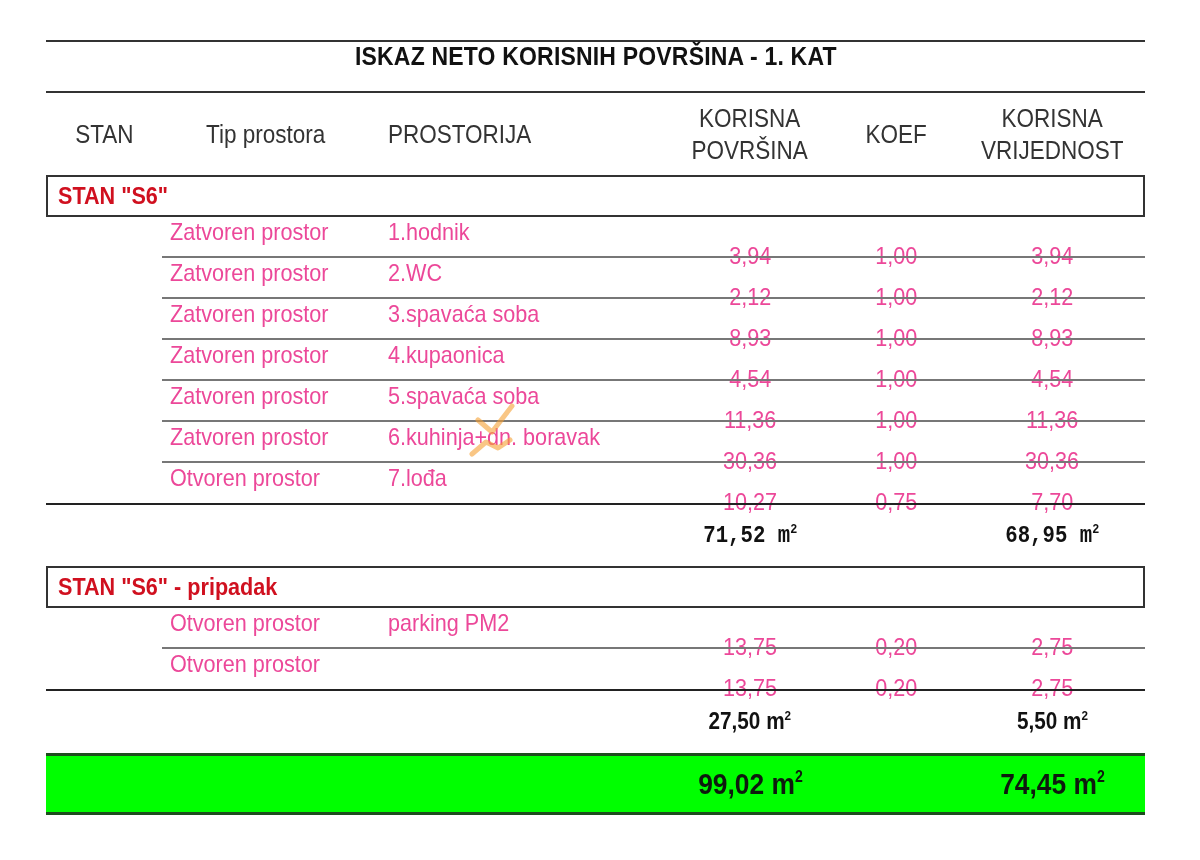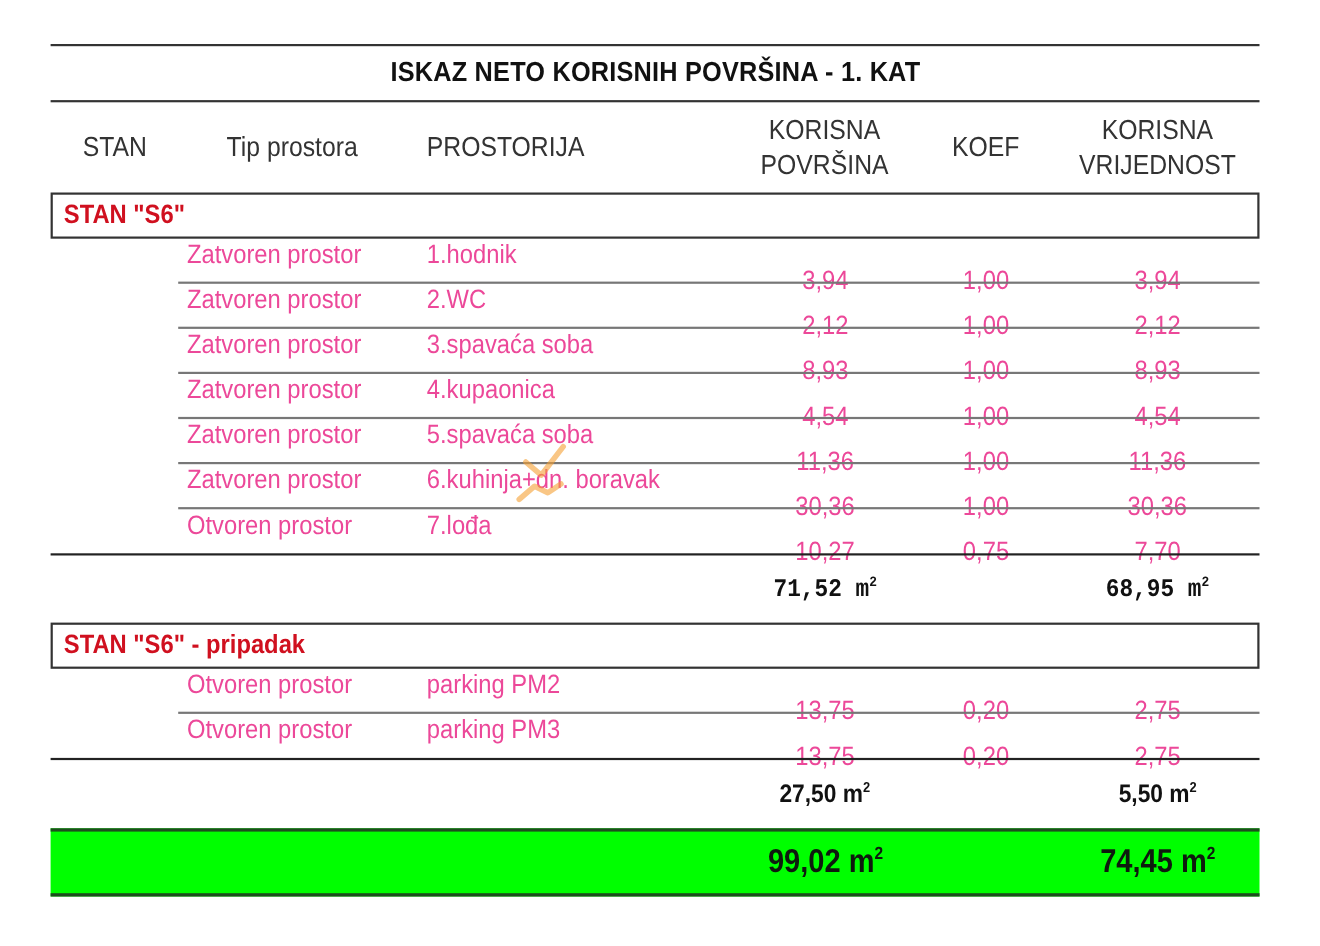--- a/index.html
+++ b/index.html
@@ -24,21 +24,20 @@
   .title-row {
     position: absolute;
     left: 0;
     top: 0;
     width: 1099px;
     height: 53px;
     border-top: 2px solid #333;
     border-bottom: 2px solid #333;
     box-sizing: border-box;
     display: flex;
-    align-items: center;
     justify-content: center;
   }
   .title {
     font-size: 25px;
     font-weight: bold;
     color: #111;
     transform: scaleX(0.92);
     letter-spacing: 0.2px;
   }
   .header-row {
@@ -373,23 +372,20 @@
         <span class="txt">0,20</span>
       </div>
     <div class="cell c-vri center">
         <span class="txt">2,75</span>
       </div>
   </div>
   <div class="row last" style="top:609px;">
     <div class="cell c-tip">
         <span class="txt">Otvoren prostor</span>
       </div>
-    <div class="cell c-pro">
-        <span class="txt">parking PM3</span>
-      </div>
     <div class="cell c-pov center">
         <span class="txt">13,75</span>
       </div>
     <div class="cell c-koef center">
         <span class="txt">0,20</span>
       </div>
     <div class="cell c-vri center">
         <span class="txt">2,75</span>
       </div>
   </div>

